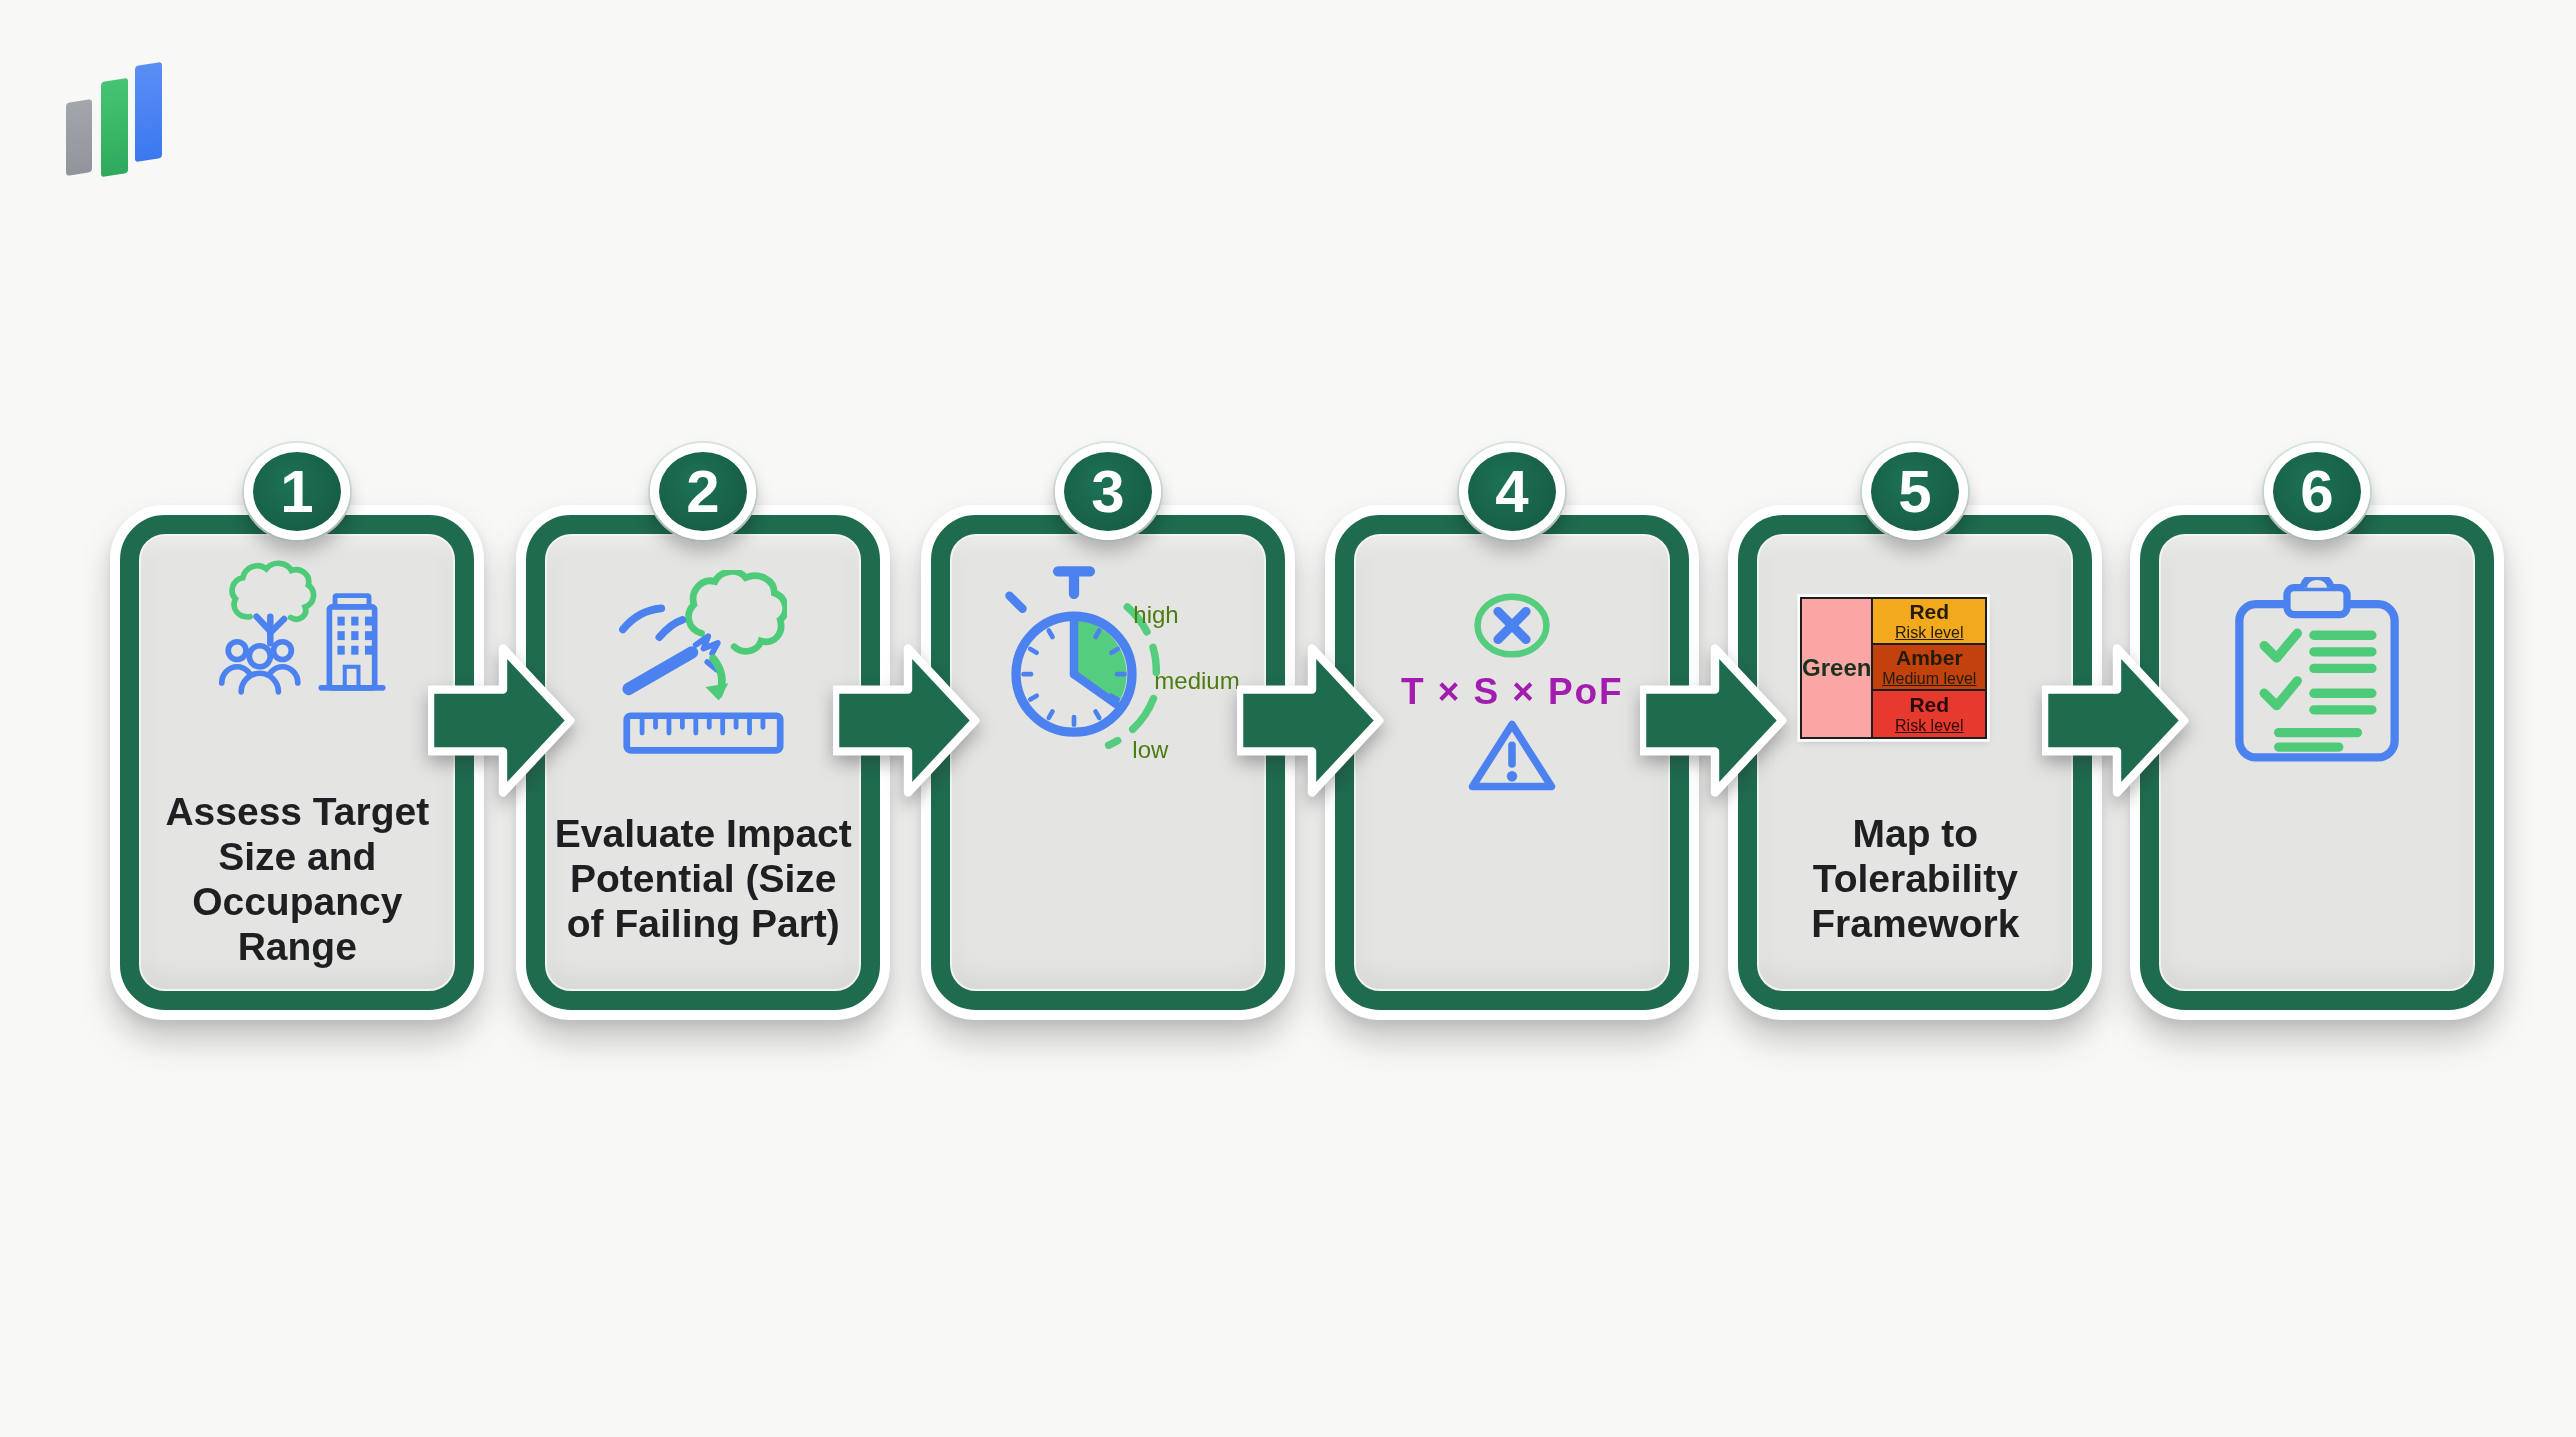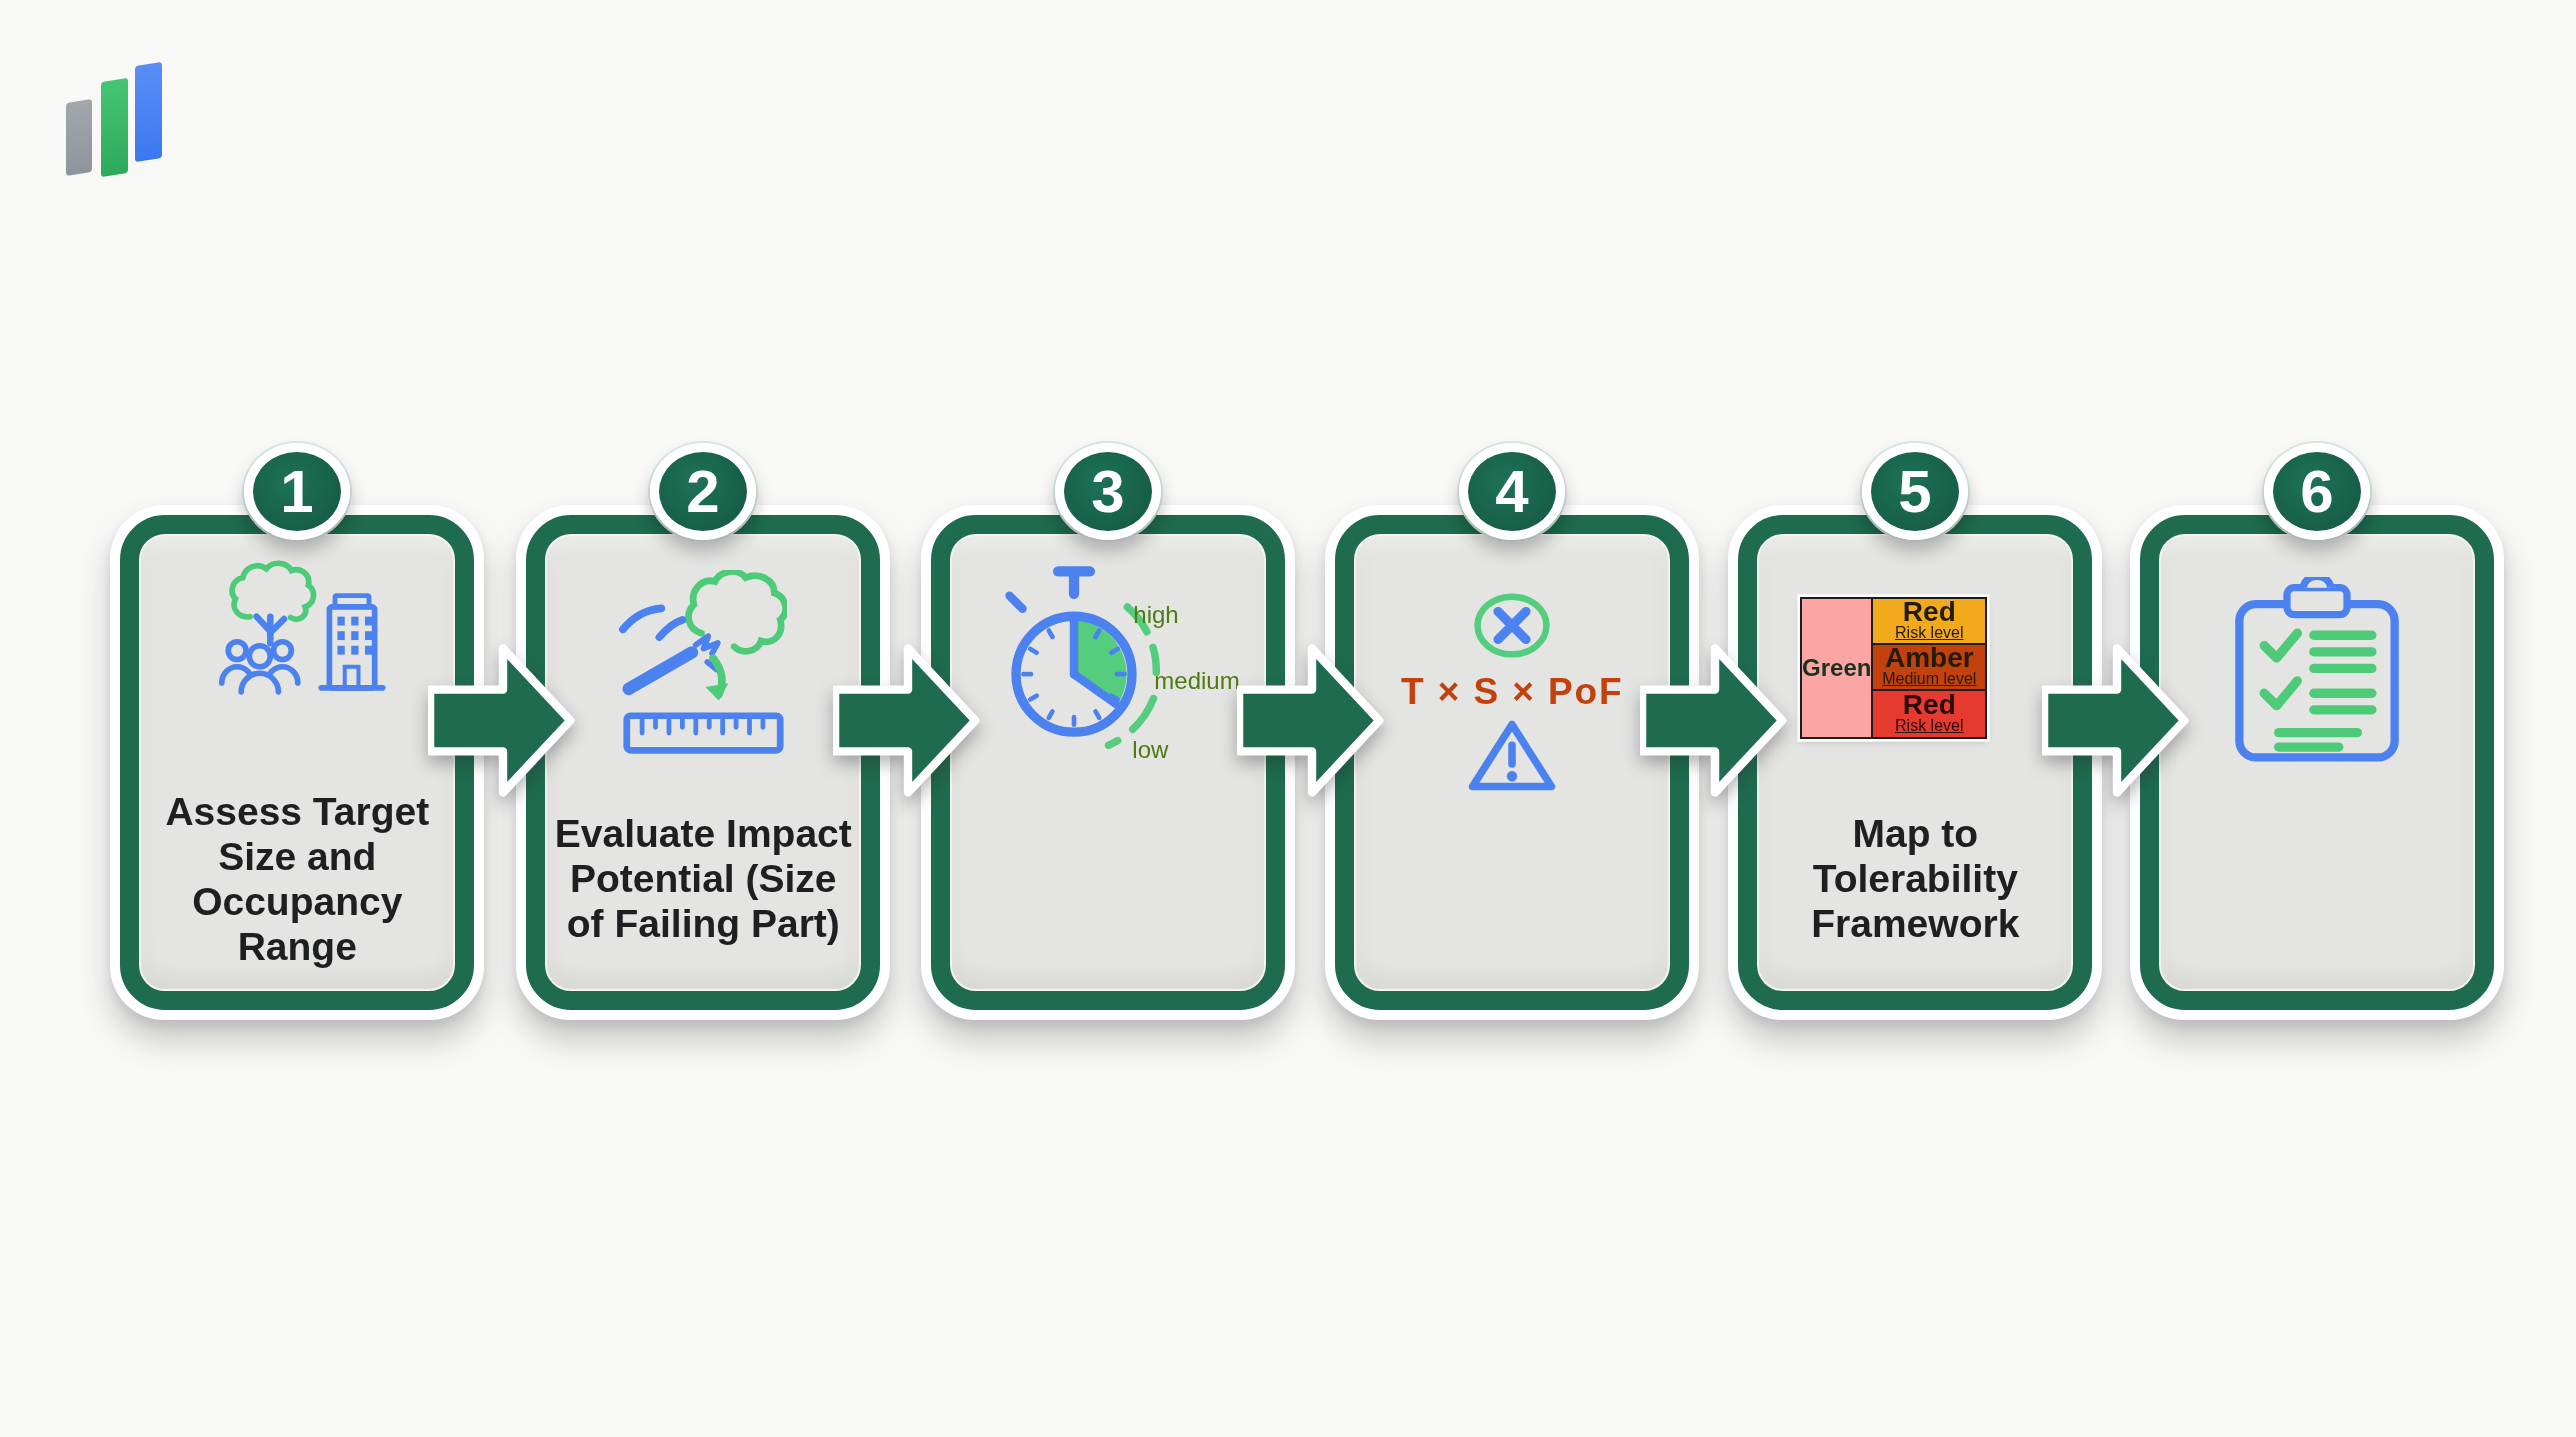--- a/index.html
+++ b/index.html
@@ -53,39 +53,39 @@
     position:absolute;top:641px;width:150px;height:159px;z-index:5;
     filter:drop-shadow(0 8.4px 8.4px rgba(40,40,40,.35));
   }
 
   
   .gauge-label{position:absolute;font-size:24px;color:#4d7c0f;font-weight:400;}
 
   
   .formula{
     position:absolute;left:0;right:0;top:137px;text-align:center;
-    font-size:37px;font-weight:700;color:#c2410c;letter-spacing:1.9px;
+    font-size:37px;font-weight:700;color:#a21caf;letter-spacing:1.9px;
   }
 
   
   .matrix{
     position:absolute;left:43px;top:63px;
     display:grid;grid-template-columns:71px 112px;grid-template-rows:46px 46px 46px;
     border:2.8px solid #1c1d1f;box-shadow:0 0 0 2.8px #fbfbfa, 0 3.7px 7.5px rgba(0,0,0,.15);
   }
   .m-left{
     grid-row:1/4;background:#fca5a5;border-right:2.8px solid #1c1d1f;
     display:flex;align-items:center;justify-content:center;
     font-size:24px;font-weight:700;color:#17321f;
   }
   .m-row{display:flex;flex-direction:column;align-items:center;justify-content:center;color:#231c0b;}
   .m-row.r1{background:#f2a91c;border-bottom:2.8px solid #1c1d1f;}
   .m-row.r2{background:#c2410c;border-bottom:2.8px solid #1c1d1f;}
   .m-row.r3{background:#e63a2e;color:#2a0b08;}
-  .m-title{font-size:28px;font-weight:700;line-height:24px;}
+  .m-title{font-size:21px;font-weight:700;line-height:24px;}
   .m-sub{font-size:16px;line-height:18px;text-decoration:underline;}
 </style>
 </head>
 <body>
 
 <div class="stage">
 
   <div class="logo">
     <div class="bar bar-gray"></div>
     <div class="bar bar-green"></div>

